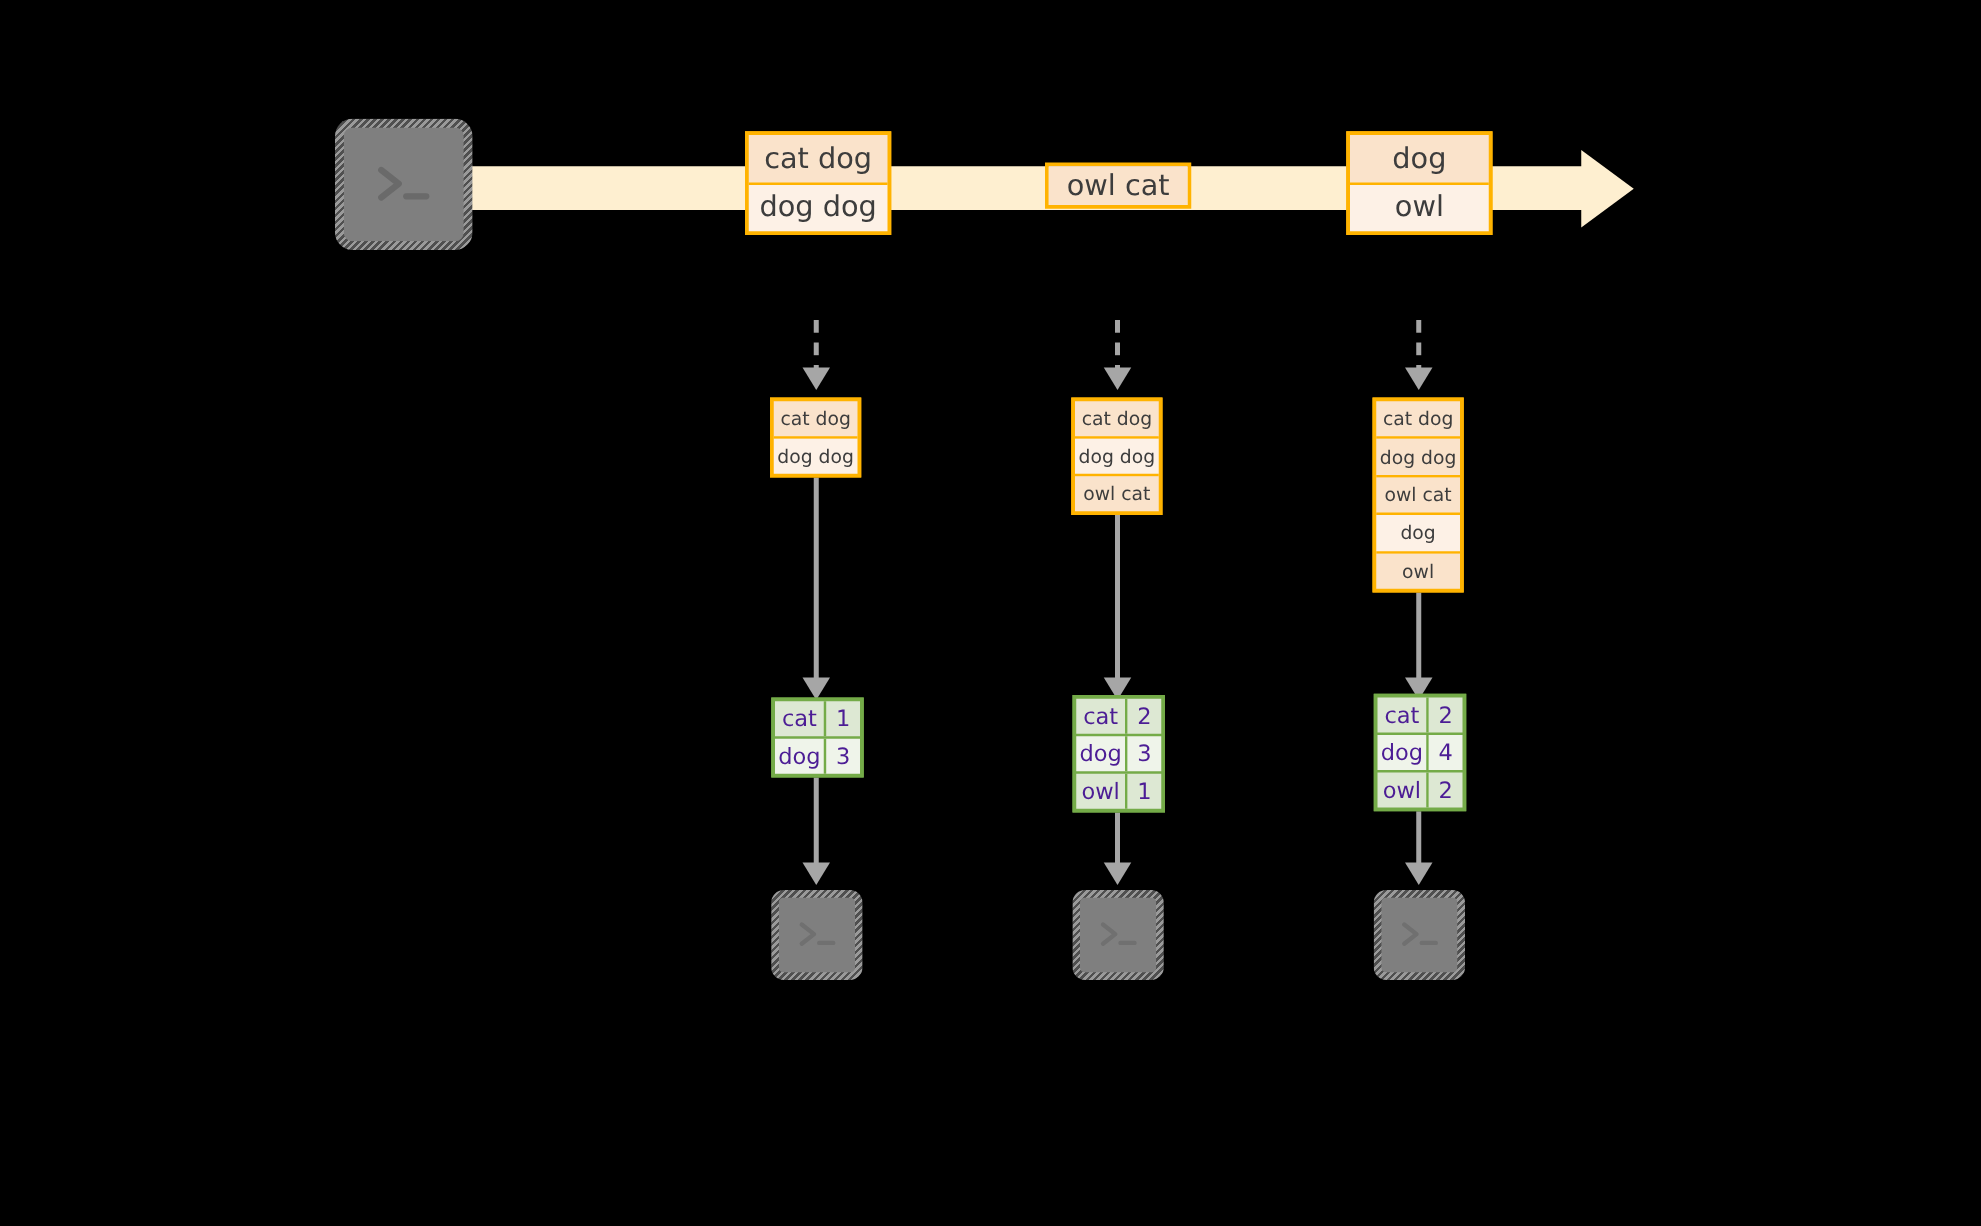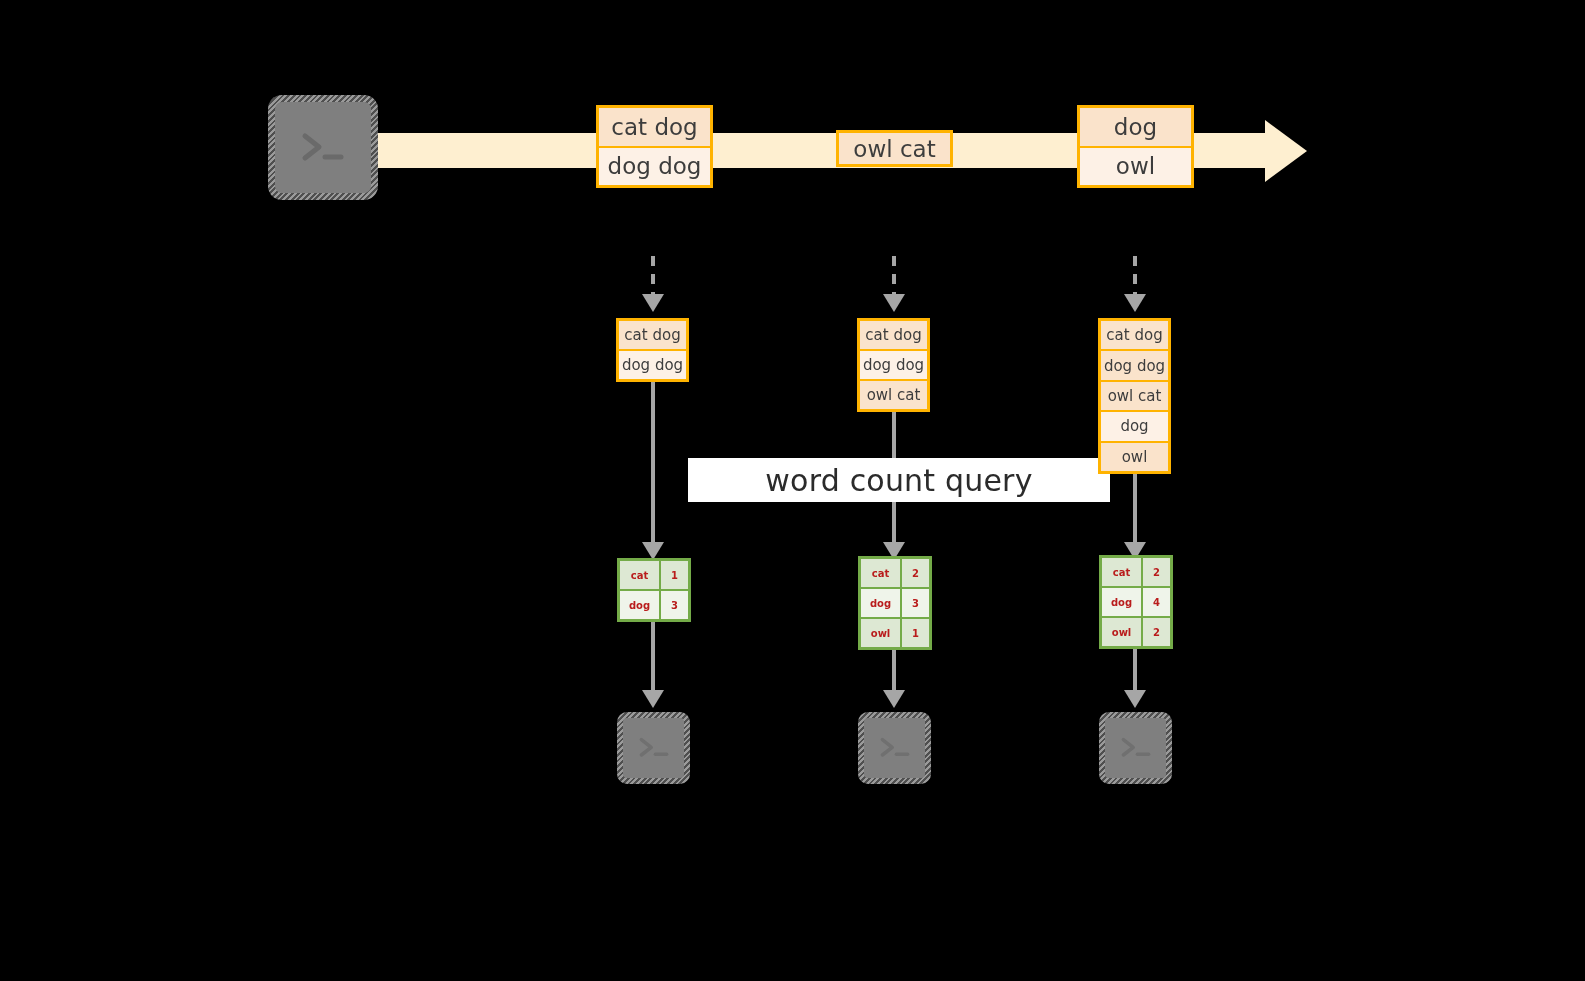--- a/index.html
+++ b/index.html
@@ -104,25 +104,24 @@
     flex: 1 1 auto;
     display: flex;
     border-bottom: 2px solid #74ab48;
   }
   .gtable .grow:last-child { border-bottom: none; }
   .gtable .gcell {
     box-sizing: border-box;
     display: flex;
     align-items: center;
     justify-content: center;
-    font-size: 10px;
-    color: #b91c1c;
+    font-size: 18px;
+    color: #4c1d95;
     background: #dde8d3;
     white-space: nowrap;
-    font-weight: bold;
   }
   .gtable .grow.light .gcell { background: #eff4ea; }
   .gtable .gcell.key { width: 47px; border-right: 2px solid #74ab48; }
   .gtable .gcell.val { width: 31px; }
 
   
   .vline {
     position: absolute;
     width: 4px;
     background: #a6a6a6;
@@ -297,17 +296,14 @@
 
   <div class="terminal small" style="left:1099px; top:712px; width:73px; height:72px;">
     <div class="prompt">
       <svg width="42" height="28" viewBox="0 0 60 40" aria-hidden="true">
         <path d="M12 8 L26 19 L12 30" fill="none" stroke="#707070" stroke-width="5" stroke-linecap="round" stroke-linejoin="round"></path>
         <line x1="32" y1="29" x2="48" y2="29" stroke="#707070" stroke-width="5" stroke-linecap="round"></line>
       </svg>
     </div>
   </div>
 
-  <div class="query-band" style="left:688px; top:458px; width:422px; height:44px;">
-    <span class="qlabel">word count query</span>
-  </div>
 
 </div>
 
 </body></html>

